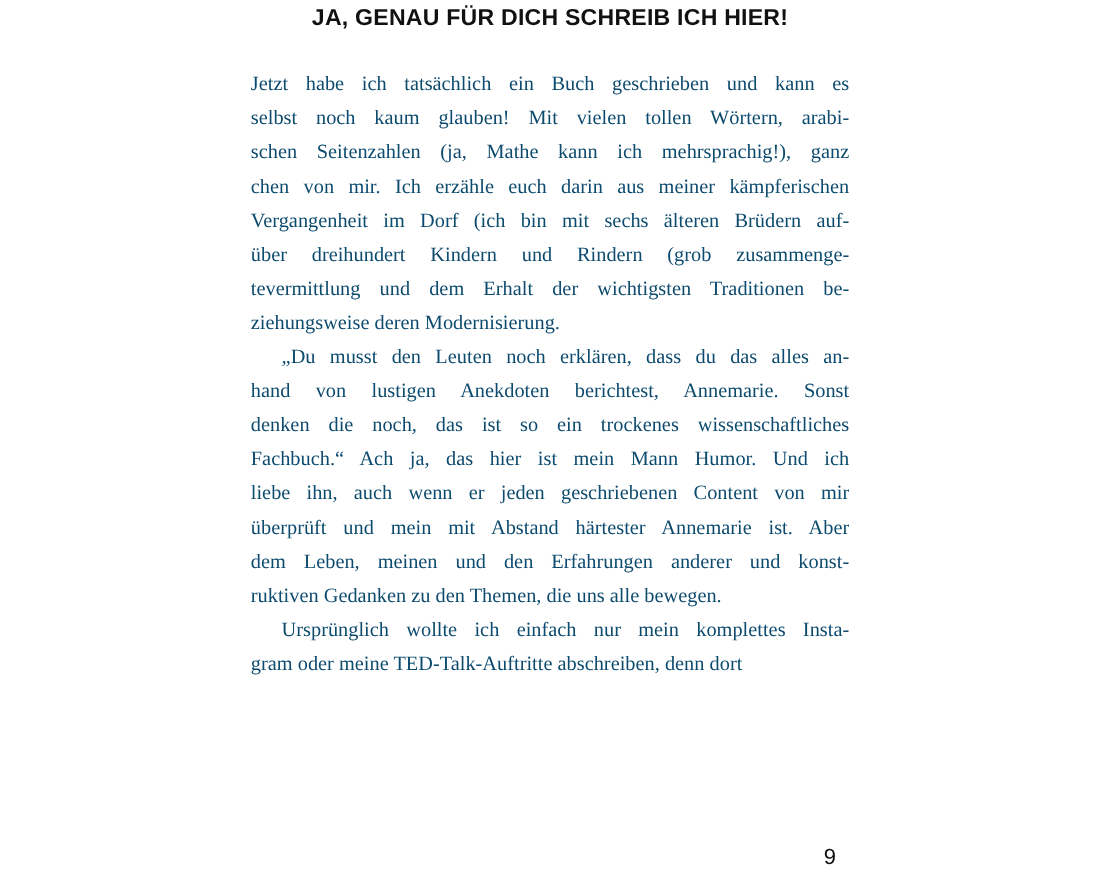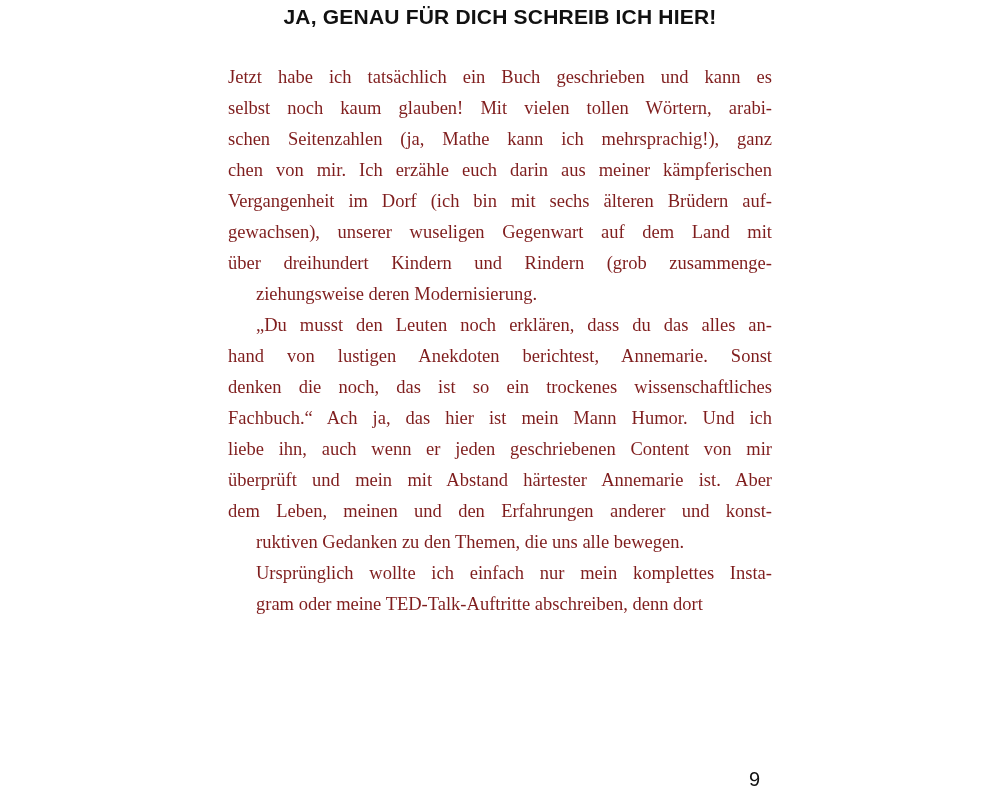--- a/index.html
+++ b/index.html
@@ -25,33 +25,32 @@
     color: #111111;
     white-space: nowrap;
   }
   .body-text {
     position: absolute;
     left: 228px;
     top: 62px;
     width: 544px;
     font-family: "Liberation Serif", serif;
     font-size: 18.5px;
-    color: #7f1d1d;
+    color: #0c4a6e;
   }
   .line {
     line-height: 31px;
     height: 31px;
     overflow: hidden;
     text-align: justify;
     text-align-last: justify;
     white-space: normal;
   }
   .line.para-end {
     text-align-last: left;
-    margin-left: 28px;
   }
   .line.para-indent {
     text-indent: 28px;
   }
   .page-number {
     position: absolute;
     left: 228px;
     top: 768px;
     width: 544px;
     text-align: right;
@@ -66,22 +65,22 @@
 
 <div class="page">
   <h1 class="chapter-title">JA, GENAU FÜR DICH SCHREIB ICH HIER!</h1>
 
   <div class="body-text">
       <div class="line">Jetzt habe ich tatsächlich ein Buch geschrieben und kann es</div>
       <div class="line">selbst noch kaum glauben! Mit vielen tollen Wörtern, arabi-</div>
       <div class="line">schen Seitenzahlen (ja, Mathe kann ich mehrsprachig!), ganz</div>
       <div class="line">chen von mir. Ich erzähle euch darin aus meiner kämpferischen</div>
       <div class="line">Vergangenheit im Dorf (ich bin mit sechs älteren Brüdern auf-</div>
-      <div class="line">gewachsen), unserer wuseligen Gegenwart auf dem Land mit</div>
       <div class="line">über dreihundert Kindern und Rindern (grob zusammenge-</div>
+      <div class="line">tevermittlung und dem Erhalt der wichtigsten Traditionen be-</div>
       <div class="line para-end">ziehungsweise deren Modernisierung.</div>
       <div class="line para-indent">„Du musst den Leuten noch erklären, dass du das alles an-</div>
       <div class="line">hand von lustigen Anekdoten berichtest, Annemarie. Sonst</div>
       <div class="line">denken die noch, das ist so ein trockenes wissenschaftliches</div>
       <div class="line">Fachbuch.“ Ach ja, das hier ist mein Mann Humor. Und ich</div>
       <div class="line">liebe ihn, auch wenn er jeden geschriebenen Content von mir</div>
       <div class="line">überprüft und mein mit Abstand härtester Annemarie ist. Aber</div>
       <div class="line">dem Leben, meinen und den Erfahrungen anderer und konst-</div>
       <div class="line para-end">ruktiven Gedanken zu den Themen, die uns alle bewegen.</div>
       <div class="line para-indent">Ursprünglich wollte ich einfach nur mein komplettes Insta-</div>

